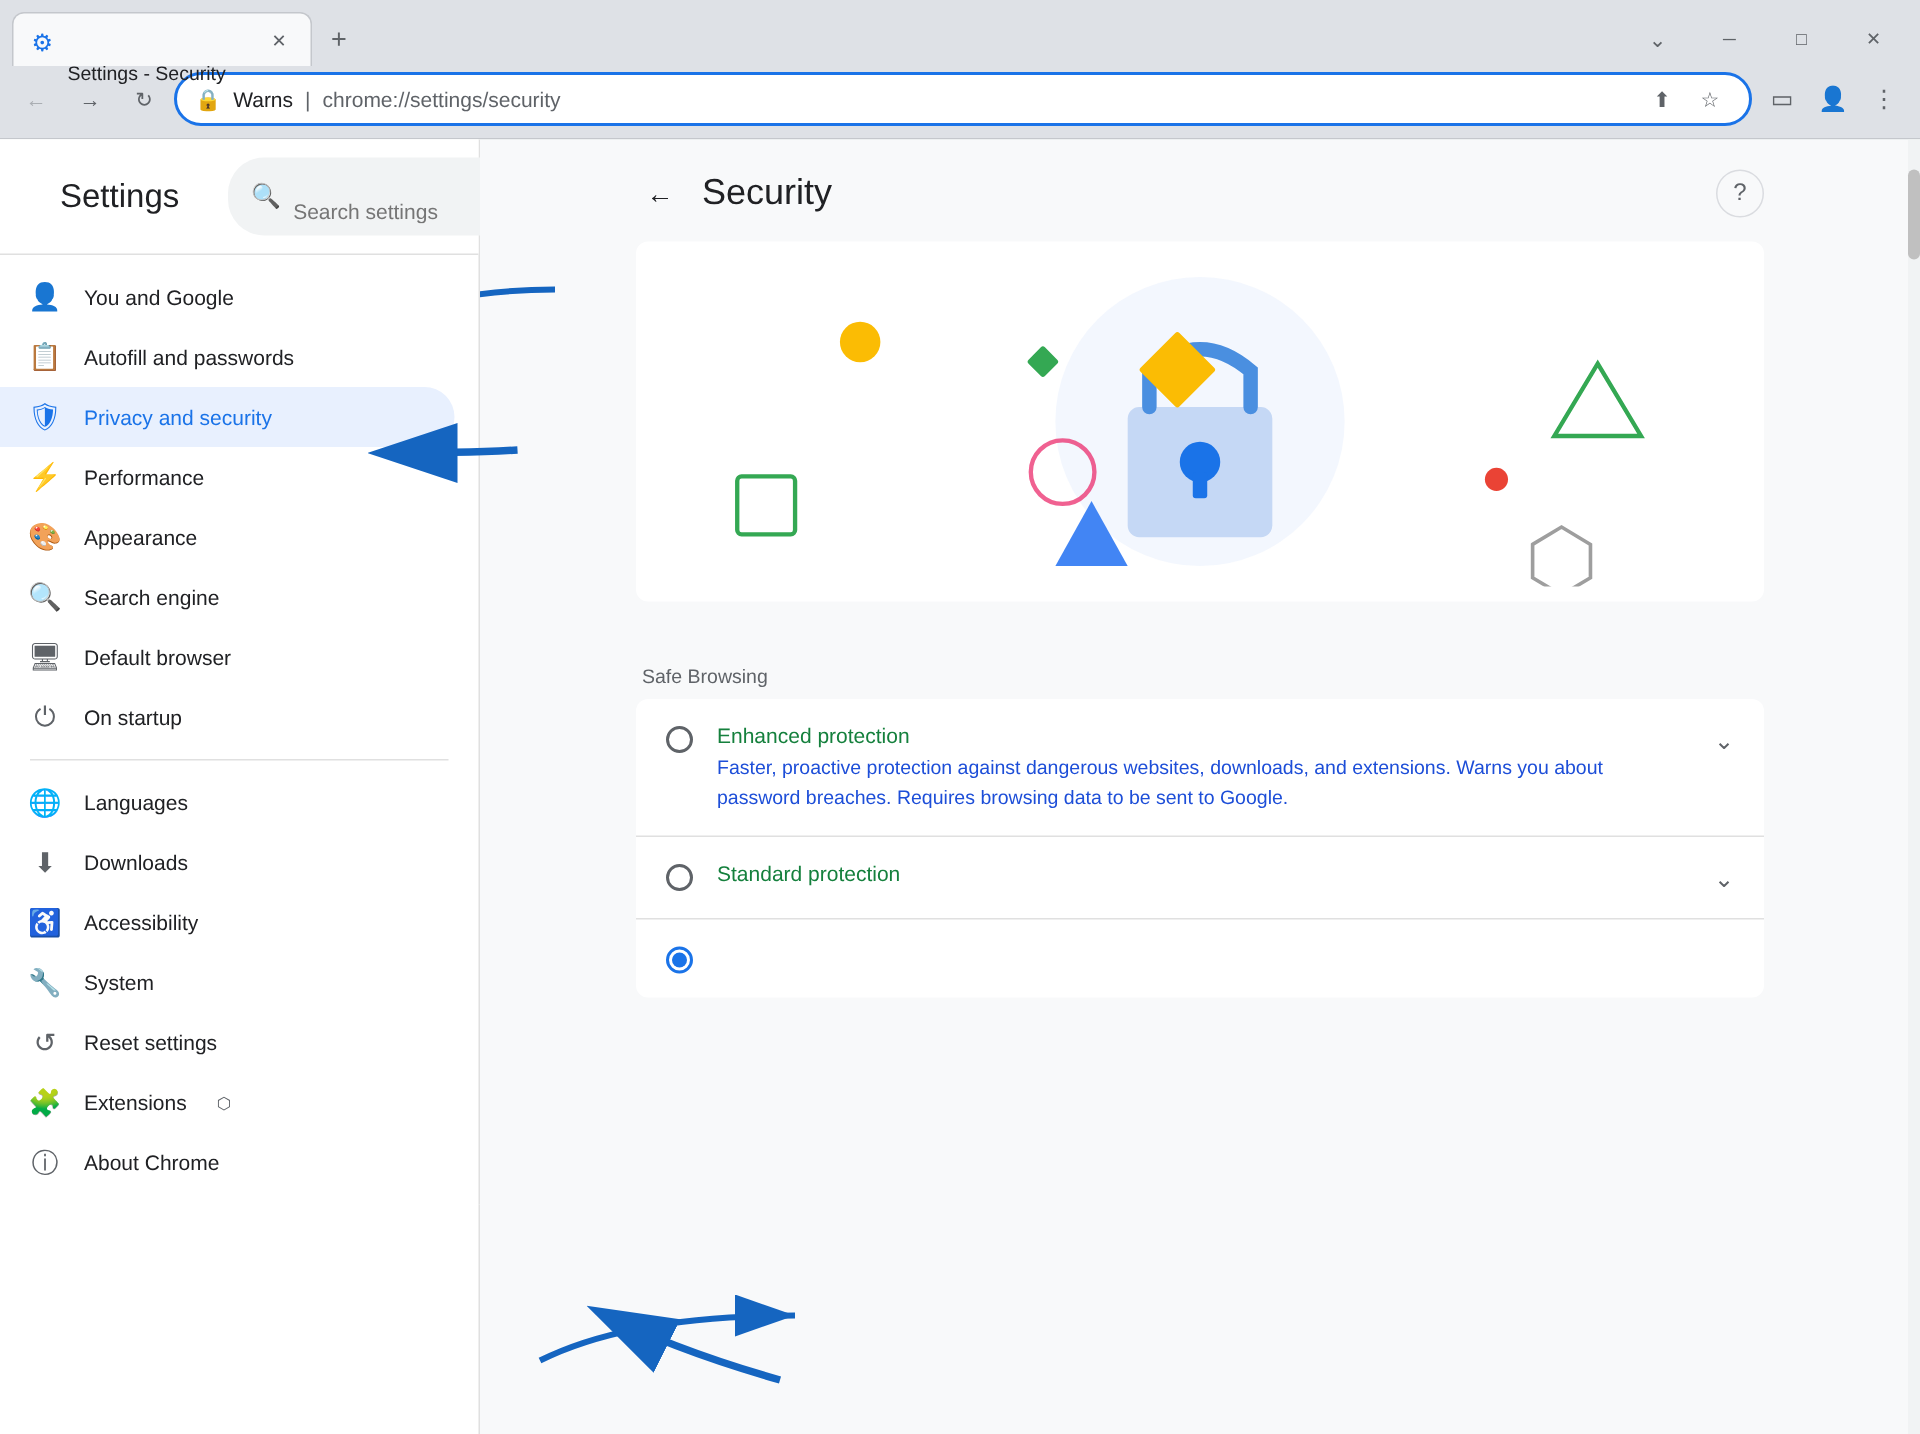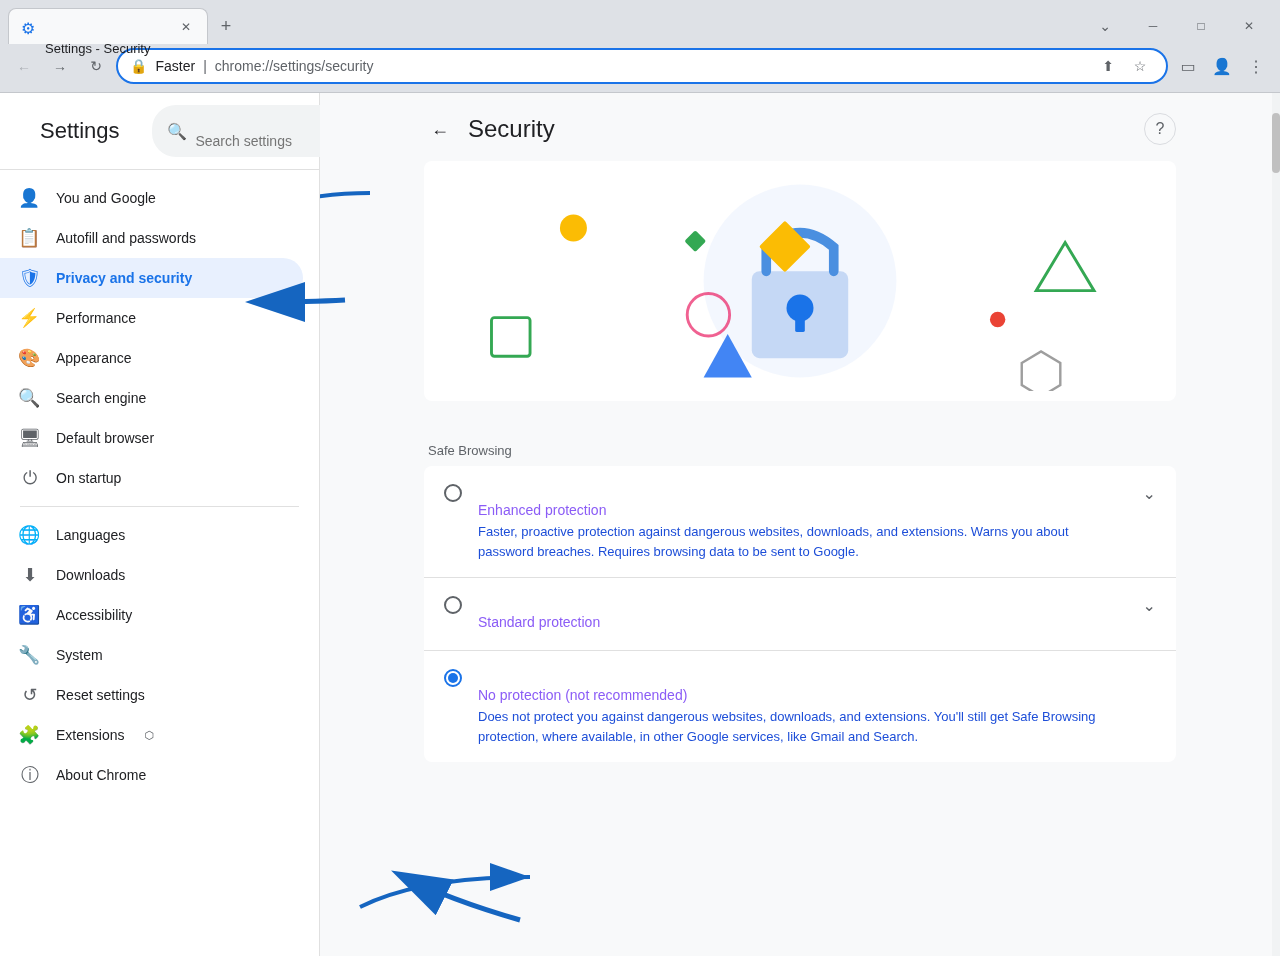--- a/index.html
+++ b/index.html
@@ -193,21 +193,21 @@
       padding: 10px 20px;
       gap: 16px;
       cursor: pointer;
       border-radius: 0 24px 24px 0;
       margin-right: 16px;
       position: relative;
     }
     .sidebar-item.active {
       background: #e8f0fe;
     }
-    .sidebar-item.active .sidebar-label { color: #1a73e8; font-weight: 700; }
+    .sidebar-item.active .sidebar-label { color: #1a73e8; font-weight: 400; }
     .sidebar-icon {
       width: 20px; height: 20px;
       color: #5f6368;
       font-size: 18px;
       display: flex; align-items: center; justify-content: center;
     }
     .sidebar-item.active .sidebar-icon { color: #1a73e8; }
     .sidebar-label {
       font-size: 14px;
       color: #202124;
@@ -311,24 +311,23 @@
       border-color: #1a73e8;
     }
     .radio-inner {
       width: 10px; height: 10px;
       border-radius: 50%;
       background: #1a73e8;
     }
     .option-text { flex: 1; }
     .option-title {
       font-size: 14px;
-      color: #8b5cf6;
+      color: #15803d;
       font-weight: 500;
       margin-bottom: 4px;
-      margin-top: 20px;
     }
     .option-desc {
       font-size: 13px;
       color: #1d4ed8;
       line-height: 1.5;
     }
     .chevron-btn {
       color: #5f6368;
       font-size: 16px;
       margin-top: 2px;
@@ -379,21 +378,21 @@
     </div>
   </div>
 
   <div class="address-bar-row">
     <div class="nav-btn disabled">←</div>
     <div class="nav-btn">→</div>
     <div class="nav-btn">↻</div>
 
     <div class="address-box">
       <span class="address-lock">🔒</span>
-      <span class="address-origin">Faster</span>
+      <span class="address-origin">Warns</span>
       <span style="color:#5f6368;font-size:14px;">|</span>
       <span class="address-path">chrome://settings/security</span>
       <div class="address-actions">
         <div class="addr-icon-btn">⬆</div>
         <div class="addr-icon-btn">☆</div>
       </div>
     </div>
 
     <div class="browser-actions">
       <div class="browser-action-btn">▭</div>
@@ -564,24 +563,20 @@
             <div class="radio-circle"></div>
             <div class="option-text">
               <div class="option-title">Standard protection</div>
             </div>
             <div class="chevron-btn">⌄</div>
           </div>
 
           <div class="option-item">
             <div class="radio-circle selected">
               <div class="radio-inner"></div>
-            </div>
-            <div class="option-text">
-              <div class="option-title">No protection (not recommended)</div>
-              <div class="option-desc">Does not protect you against dangerous websites, downloads, and extensions. You'll still get Safe Browsing protection, where available, in other Google services, like Gmail and Search.</div>
             </div>
           </div>
 
         </div>
       </div>
     </div>
 
     <div class="right-scrollbar">
       <div class="scrollbar-thumb"></div>
     </div>

